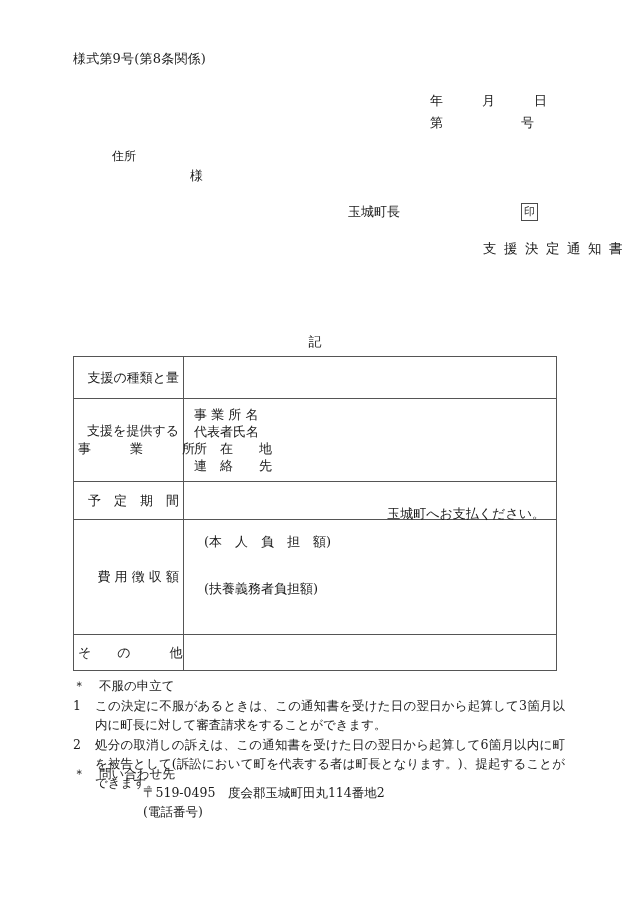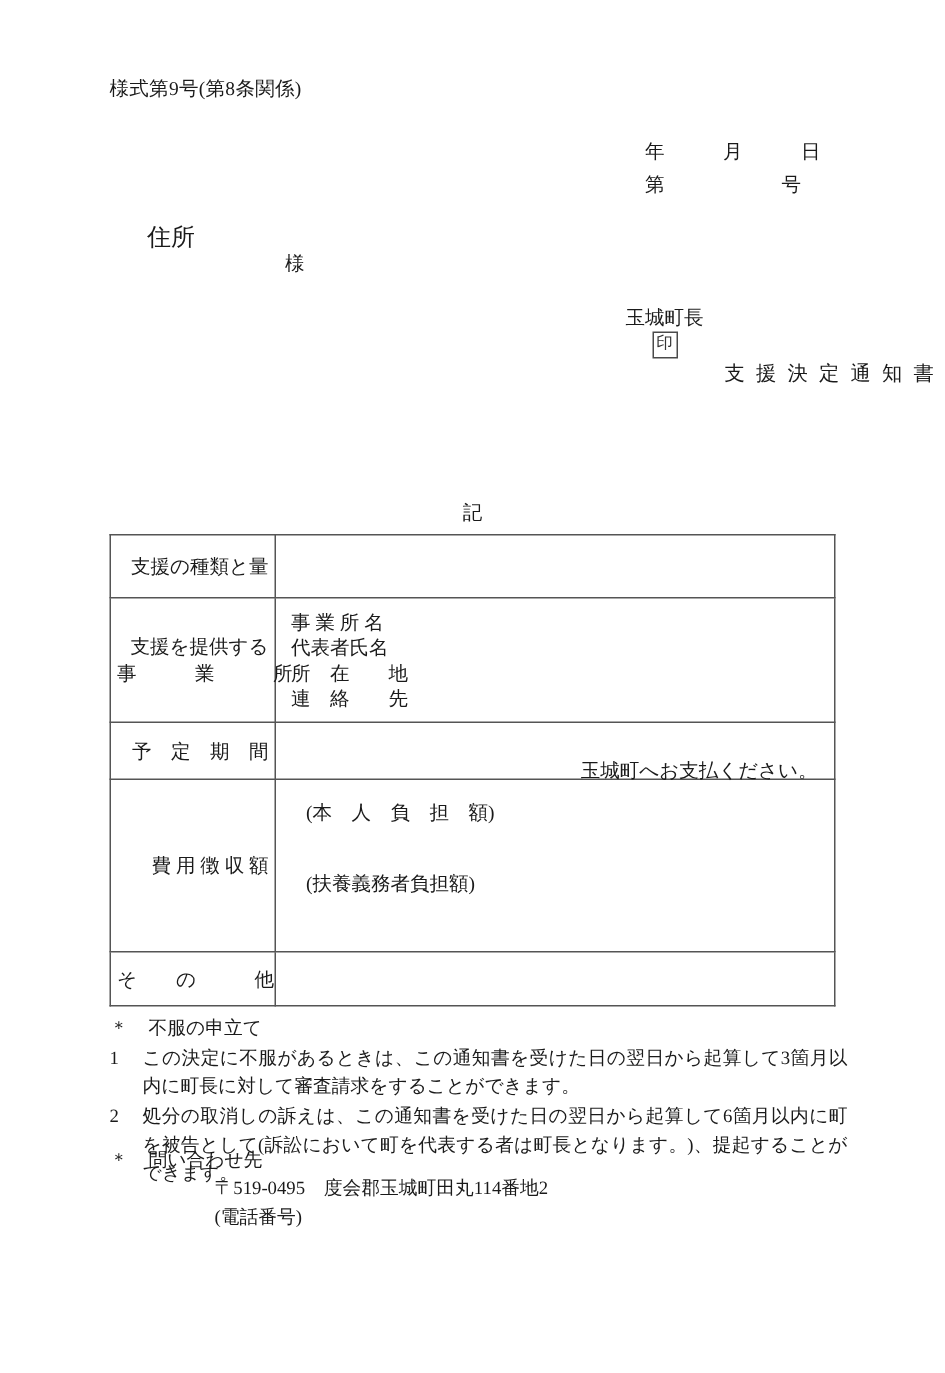--- a/index.html
+++ b/index.html
@@ -13,21 +13,20 @@
     position: relative;
     font-family: "DejaVu Serif", "Liberation Serif", serif;
     color: #1a1a1a;
     overflow: hidden;
   }
   .page {
     position: absolute;
     inset: 0;
     width: 630px;
     height: 915px;
-    font-family: Liberation Serif, serif;
   }
 
   
   .abs { position: absolute; white-space: pre; }
 
   
   #form-code {
     left: 73px;
     top: 50px;
     font-size: 13px;
@@ -37,40 +36,39 @@
   #doc-number-block {
     position: absolute;
     left: 430px;
     top: 90px;
     font-size: 13px;
     line-height: 22px;
   }
   #doc-number-block .row { display: block; white-space: pre; }
 
   #address-label {
-    left: 98px;
+    left: 112px;
     top: 148px;
-    font-size: 16px;
+    font-size: 12px;
   }
   #recipient-honorific {
     left: 190px;
     top: 167px;
     font-size: 13px;
   }
 
   #issuer-row {
     position: absolute;
     left: 348px;
     top: 203px;
     width: 190px;
     display: flex;
     align-items: center;
     justify-content: space-between;
     font-size: 13px;
-    flex-direction: column;
   }
   #seal-box {
     border: 1px solid #4a4a4a;
     font-size: 11px;
     line-height: 1;
     padding: 2px 2px 3px 2px;
     color: #333;
     background: #fff;
   }
 

